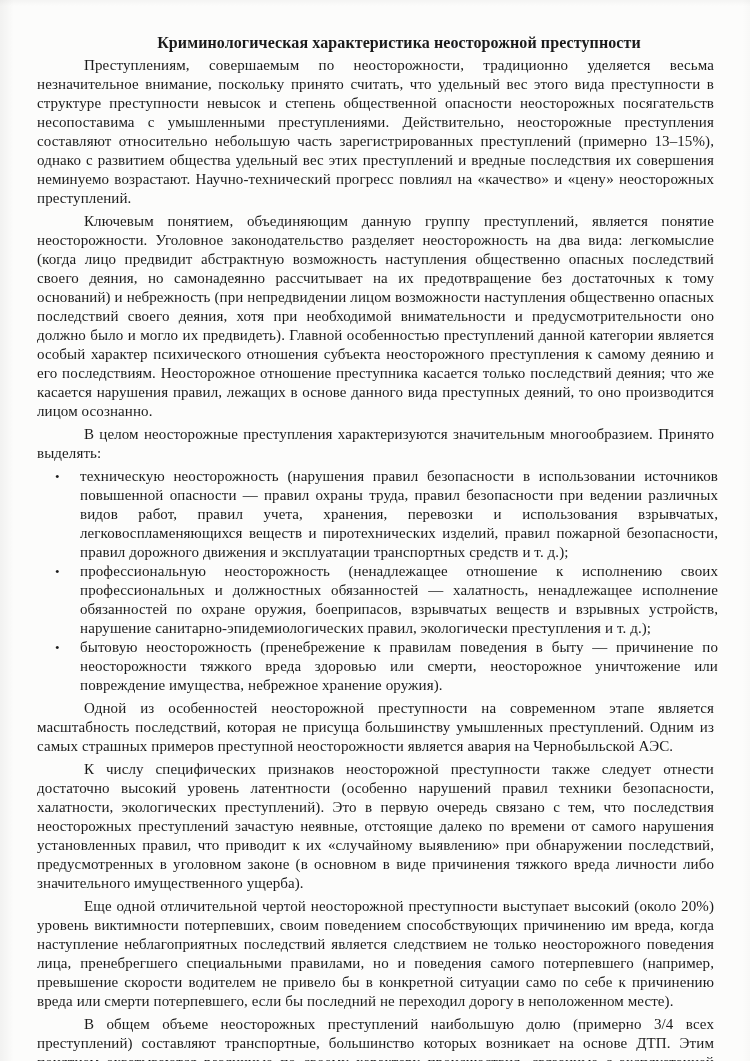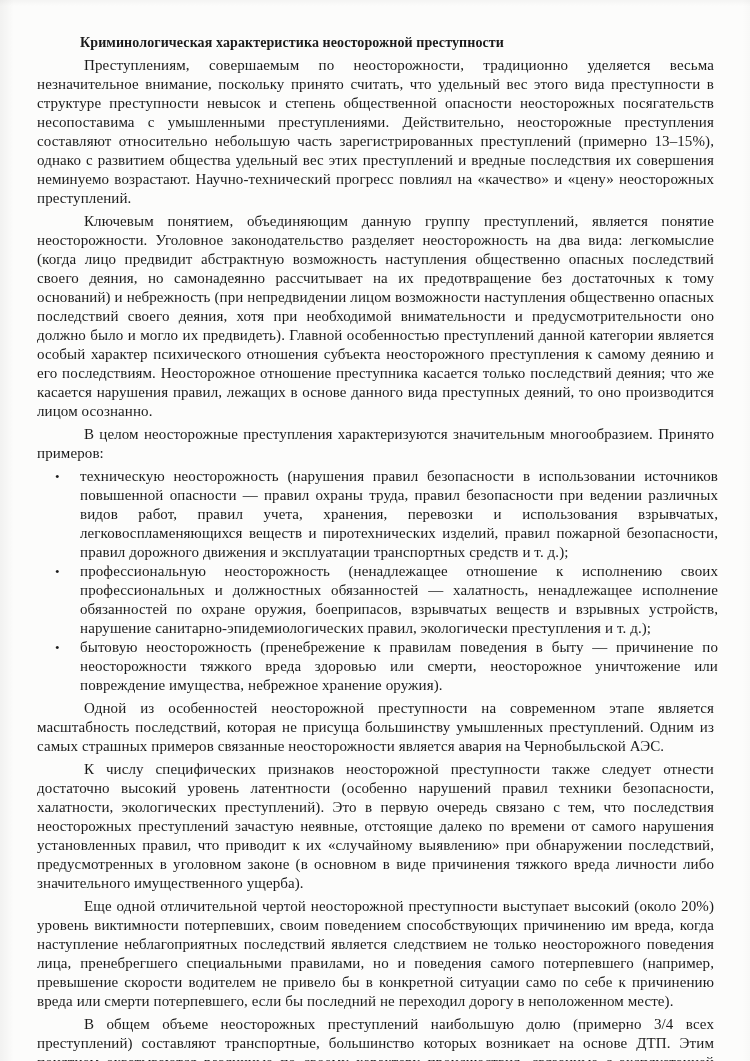--- a/index.html
+++ b/index.html
@@ -23,24 +23,24 @@
   }
   .doc {
     font-size: 15px;
     line-height: 19px;
     text-align: justify;
     letter-spacing: 0.1px;
   }
   .doc-title {
     font-weight: bold;
     text-indent: 47px;
-    text-align: left;
+    text-align: center;
     line-height: 19px;
     margin: 0;
-    font-size: 14px;
+    font-size: 16px;
   }
   p.para {
     margin: 4px;
     text-indent: 47px;
   }
   ul.bullet-list {
     margin: 0;
     padding: 0;
     list-style: none;
   }
@@ -64,38 +64,38 @@
 
 <div class="page">
   <div class="doc">
 
     <h1 class="doc-title">Криминологическая характеристика неосторожной преступности</h1>
 
     <p class="para">Преступлениям, совершаемым по неосторожности, традиционно уделяется весьма незначительное внимание, поскольку принято считать, что удельный вес этого вида преступности в структуре преступности невысок и степень общественной опасности неосторожных посягательств несопоставима с умышленными преступлениями. Действительно, неосторожные преступления составляют относительно небольшую часть зарегистрированных преступлений (примерно 13–15%), однако с развитием общества удельный вес этих преступлений и вредные последствия их совершения неминуемо возрастают. Научно-технический прогресс повлиял на «качество» и «цену» неосторожных преступлений.</p>
 
     <p class="para">Ключевым понятием, объединяющим данную группу преступлений, является понятие неосторожности. Уголовное законодательство разделяет неосторожность на два вида: легкомыслие (когда лицо предвидит абстрактную возможность наступления общественно опасных последствий своего деяния, но самонадеянно рассчитывает на их предотвращение без достаточных к тому оснований) и небрежность (при непредвидении лицом возможности наступления общественно опасных последствий своего деяния, хотя при необходимой внимательности и предусмотрительности оно должно было и могло их предвидеть). Главной особенностью преступлений данной категории является особый характер психического отношения субъекта неосторожного преступления к самому деянию и его последствиям. Неосторожное отношение преступника касается только последствий деяния; что же касается нарушения правил, лежащих в основе данного вида преступных деяний, то оно производится лицом осознанно.</p>
 
-    <p class="para">В целом неосторожные преступления характеризуются значительным многообразием. Принято примеров:</p>
+    <p class="para">В целом неосторожные преступления характеризуются значительным многообразием. Принято выделять:</p>
 
     <ul class="bullet-list">
       <li>
         <span class="marker">•</span>
         <span>техническую неосторожность (нарушения правил безопасности в использовании источников повышенной опасности — правил охраны труда, правил безопасности при ведении различных видов работ, правил учета, хранения, перевозки и использования взрывчатых, легковоспламеняющихся веществ и пиротехнических изделий, правил пожарной безопасности, правил дорожного движения и эксплуатации транспортных средств и т. д.);</span>
       </li>
       <li>
         <span class="marker">•</span>
         <span>профессиональную неосторожность (ненадлежащее отношение к исполнению своих профессиональных и должностных обязанностей — халатность, ненадлежащее исполнение обязанностей по охране оружия, боеприпасов, взрывчатых веществ и взрывных устройств, нарушение санитарно-эпидемиологических правил, экологически преступления и т. д.);</span>
       </li>
       <li>
         <span class="marker">•</span>
         <span>бытовую неосторожность (пренебрежение к правилам поведения в быту — причинение по неосторожности тяжкого вреда здоровью или смерти, неосторожное уничтожение или повреждение имущества, небрежное хранение оружия).</span>
       </li>
     </ul>
 
-    <p class="para">Одной из особенностей неосторожной преступности на современном этапе является масштабность последствий, которая не присуща большинству умышленных преступлений. Одним из самых страшных примеров связанные неосторожности является авария на Чернобыльской АЭС.</p>
+    <p class="para">Одной из особенностей неосторожной преступности на современном этапе является масштабность последствий, которая не присуща большинству умышленных преступлений. Одним из самых страшных примеров преступной неосторожности является авария на Чернобыльской АЭС.</p>
 
     <p class="para">К числу специфических признаков неосторожной преступности также следует отнести достаточно высокий уровень латентности (особенно нарушений правил техники безопасности, халатности, экологических преступлений). Это в первую очередь связано с тем, что последствия неосторожных преступлений зачастую неявные, отстоящие далеко по времени от самого нарушения установленных правил, что приводит к их «случайному выявлению» при обнаружении последствий, предусмотренных в уголовном законе (в основном в виде причинения тяжкого вреда личности либо значительного имущественного ущерба).</p>
 
     <p class="para">Еще одной отличительной чертой неосторожной преступности выступает высокий (около 20%) уровень виктимности потерпевших, своим поведением способствующих причинению им вреда, когда наступление неблагоприятных последствий является следствием не только неосторожного поведения лица, пренебрегшего специальными правилами, но и поведения самого потерпевшего (например, превышение скорости водителем не привело бы в конкретной ситуации само по себе к причинению вреда или смерти потерпевшего, если бы последний не переходил дорогу в неположенном месте).</p>
 
     <p class="para">В общем объеме неосторожных преступлений наибольшую долю (примерно 3/4 всех преступлений) составляют транспортные, большинство которых возникает на основе ДТП. Этим понятием охватываются различные по своему характеру происшествия, связанные с эксплуатацией транспортных средств и управлением ими, влекущие не только уголовную, но и дисциплинарную,</p>
 
   </div>
 </div>
 

